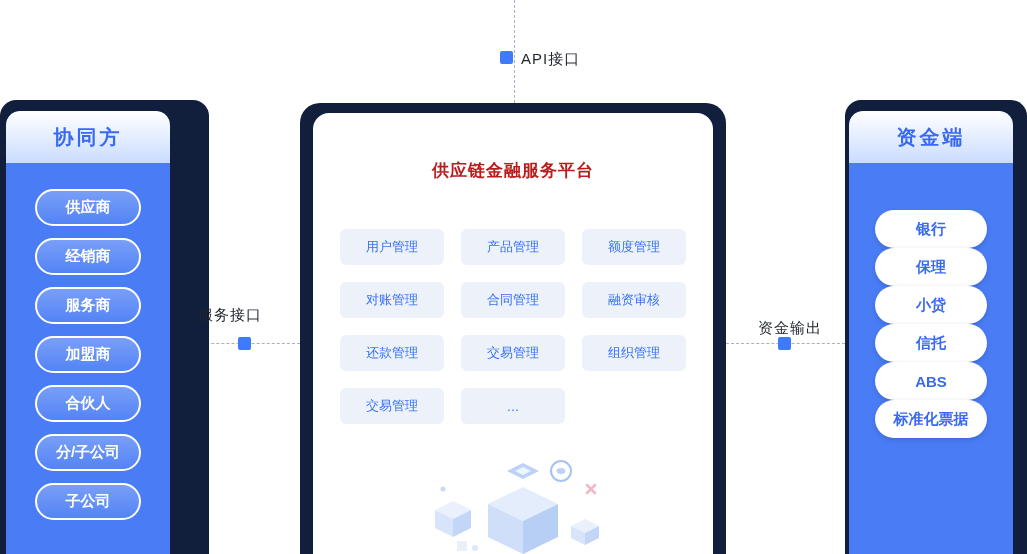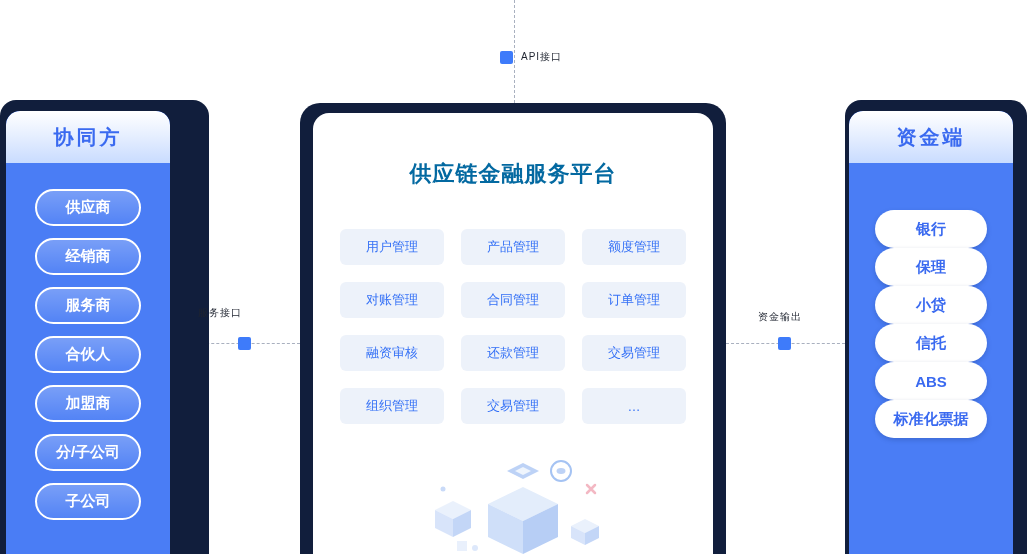--- a/index.html
+++ b/index.html
@@ -8,21 +8,21 @@
     font-family: "Liberation Sans", "DejaVu Sans", sans-serif;
     background: #ffffff;
     overflow: hidden;
   }
   #canvas { position: relative; width: 1027px; height: 554px; background: #ffffff; }
 
   
   .dash-v { position: absolute; width: 0; border-left: 1px dashed #A9B0BF; }
   .dash-h { position: absolute; height: 0; border-top: 1px dashed #A9B0BF; }
   .marker { position: absolute; width: 13px; height: 13px; background: #3E7BFA; border-radius: 2px; z-index: 5; }
-  .conn-label { position: absolute; font-size: 10px; font-weight: 500; color: #1f2430; letter-spacing: 1px; z-index: 5; white-space: nowrap; }
+  .conn-label { position: absolute; font-size: 15px; font-weight: 500; color: #1f2430; letter-spacing: 1px; z-index: 5; white-space: nowrap; }
 
   
   .frame { position: absolute; background: #111E3C; }
   .frame-left   { left: 0px;   top: 100px; width: 209px; height: 454px; border-radius: 16px 16px 0 0; }
   .frame-center { left: 300px; top: 103px; width: 426px; height: 451px; border-radius: 20px 20px 0 0; }
   .frame-right  { left: 845px; top: 100px; width: 182px; height: 454px; border-radius: 16px 16px 0 0; }
 
   
   .panel { position: absolute; background: #4A7DF5; border-radius: 14px 14px 0 0; overflow: hidden; }
   .panel-pos-left  { left: 6px;  top: 11px; width: 164px; height: 443px; }
@@ -47,21 +47,21 @@
   }
   .pill-solid {
     width: 112px; height: 38px; border-radius: 20px; background: #ffffff;
     color: #3A6AF0; font-weight: bold; font-size: 15px;
     display: flex; align-items: center; justify-content: center; white-space: nowrap;
     box-shadow: 0 2px 5px rgba(15, 40, 95, 0.22);
   }
 
   
   .card { position: absolute; left: 13px; top: 10px; width: 400px; height: 441px; background: #ffffff; border-radius: 16px 16px 0 0; overflow: hidden; }
-  .card-title { position: absolute; top: 46px; left: 0; width: 100%; text-align: center; font-size: 22px; font-weight: bold; color: #0369a1; letter-spacing: 1px; }
+  .card-title { position: absolute; top: 46px; left: 0; width: 100%; text-align: center; font-size: 17px; font-weight: bold; color: #b91c1c; letter-spacing: 1px; }
   .module-grid { position: absolute; top: 116px; left: 50%; transform: translateX(-50%); display: grid; grid-template-columns: repeat(3, 104px); column-gap: 17px; row-gap: 17px; }
   .module {
     height: 36px; background: #EDF2FA; border-radius: 6px;
     color: #3571F6; font-size: 13px; font-weight: 500;
     display: flex; align-items: center; justify-content: center; white-space: nowrap;
   }
   .illus { position: absolute; left: 50%; bottom: 0; transform: translateX(-50%); }
 </style>
 </head>
 <body>
@@ -71,48 +71,47 @@
   <div class="dash-v" style="left:514px; top:0; height:103px;"></div>
   <div class="dash-h" style="left:181px; top:343px; width:119px;"></div>
   <div class="dash-h" style="left:726px; top:343px; width:119px;"></div>
 
   <div class="marker" style="left:500px; top:51px;"></div>
   <div class="conn-label" style="left:521px; top:50px;">API接口</div>
 
   <div class="conn-label" style="left:198px; top:306px;">服务接口</div>
   <div class="marker" style="left:238px; top:337px;"></div>
 
-  <div class="conn-label" style="left:758px; top:310px;">资金输出</div>
+  <div class="conn-label" style="left:758px; top:319px;">资金输出</div>
   <div class="marker" style="left:778px; top:337px;"></div>
 
   <div class="frame frame-left">
     <div class="panel panel-pos-left">
       <div class="panel-header">协同方</div>
       <div class="pill-col pill-col-left">
         <div class="pill-outline">供应商</div>
         <div class="pill-outline">经销商</div>
         <div class="pill-outline">服务商</div>
+        <div class="pill-outline">加盟商</div>
         <div class="pill-outline">合伙人</div>
-        <div class="pill-outline">加盟商</div>
         <div class="pill-outline">分/子公司</div>
         <div class="pill-outline">子公司</div>
       </div>
     </div>
   </div>
 
   <div class="frame frame-center">
     <div class="card">
       <div class="card-title">供应链金融服务平台</div>
       <div class="module-grid">
         <div class="module">用户管理</div>
         <div class="module">产品管理</div>
         <div class="module">额度管理</div>
         <div class="module">对账管理</div>
         <div class="module">合同管理</div>
-        <div class="module">订单管理</div>
         <div class="module">融资审核</div>
         <div class="module">还款管理</div>
         <div class="module">交易管理</div>
         <div class="module">组织管理</div>
         <div class="module">交易管理</div>
         <div class="module">…</div>
       </div>
 
       <svg class="illus" width="200" height="105" viewBox="0 0 200 105">
 

